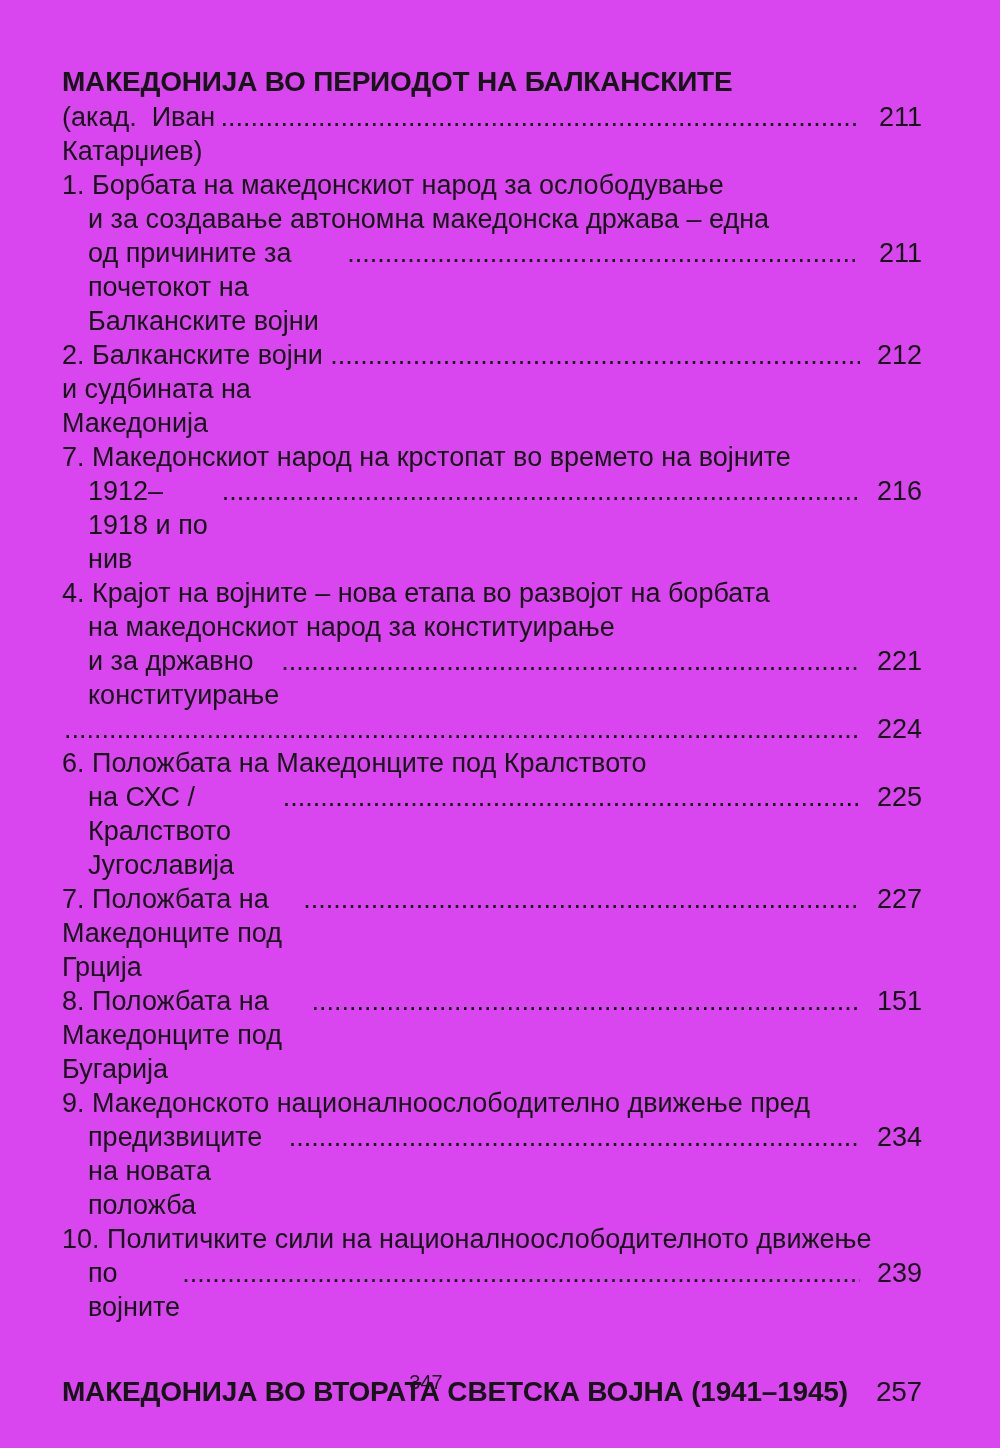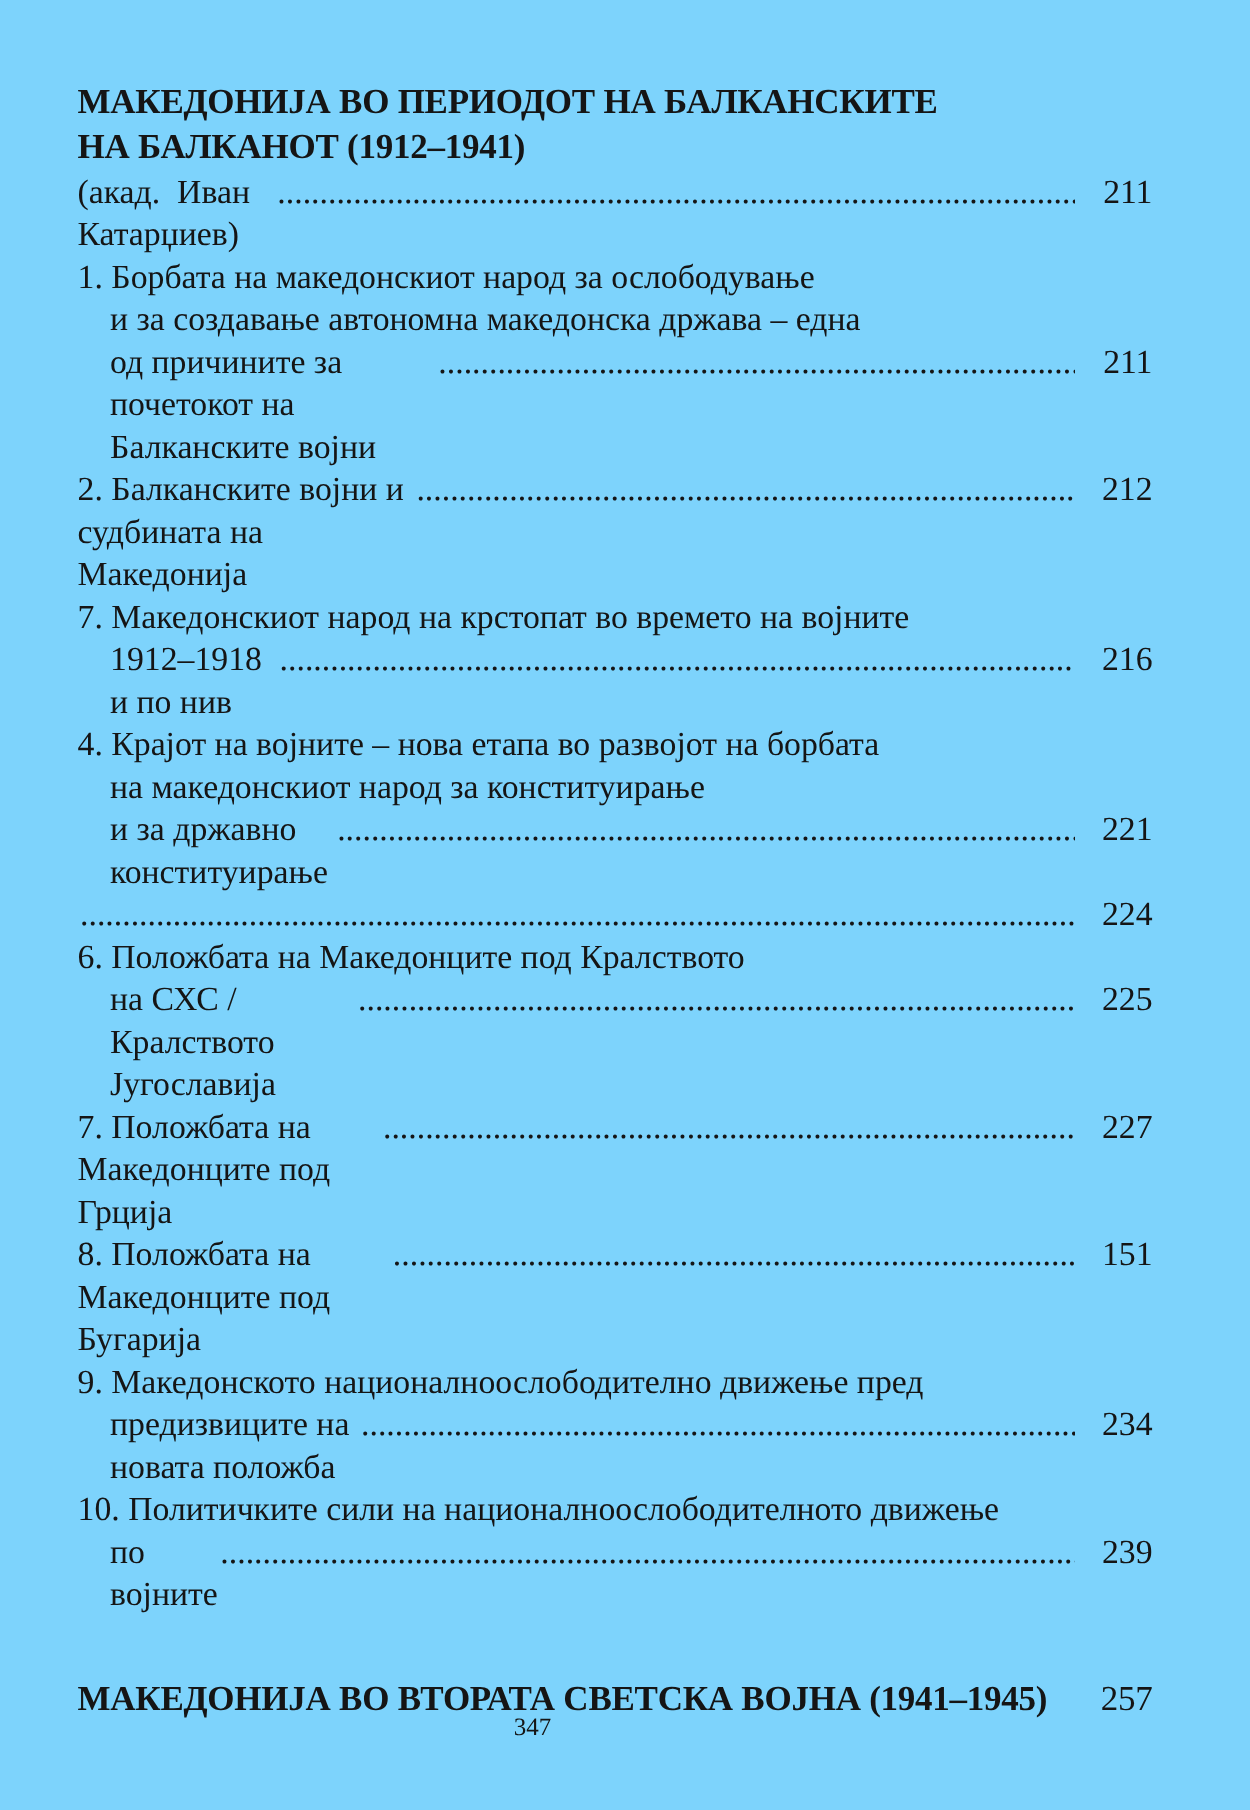--- a/index.html
+++ b/index.html
@@ -1,21 +1,21 @@
 <!DOCTYPE html>
 <html lang="mk"><head>
 <meta charset="utf-8">
 <style>
   html,body { margin:0; padding:0; background:#ffffff; }
   .page {
     position:relative;
     width:1000px; height:1448px;
-    background:#7dd3fc;
+    background:#d946ef;
     color:#151515;
-    font-family:Liberation Serif, serif;
+    font-family:Liberation Sans, sans-serif;
     overflow:hidden;
   }
   .content { position:absolute; left:62px; top:64px; width:860px; }
 
   .toc-section.second { margin-top:50px; }
 
   .heading-line {
     font-weight:bold;
     font-size:28px;
     line-height:36px;
@@ -41,21 +41,20 @@
     text-align:center; font-size:20px; line-height:32px;
   }
 </style>
 </head>
 <body>
 
 <div class="page">
   <div class="content">
       <div class="toc-section">
         <div class="heading-line">МАКЕДОНИЈА ВО ПЕРИОДОТ НА БАЛКАНСКИТЕ</div>
-        <div class="heading-line">НА БАЛКАНОТ (1912–1941)</div>
         <div class="entry">
           <div class="flexline ind0">
             <span class="etext">(акад.  Иван Катарџиев)</span>
             <span class="fill dotted"></span>
             <span class="pnum">211</span>
           </div>
         </div>
         <div class="entry">
           <div class="plainline ind0">1. Борбата на македонскиот народ за ослободување</div>
           <div class="plainline ind1">и за создавање автономна македонска држава – една</div>

